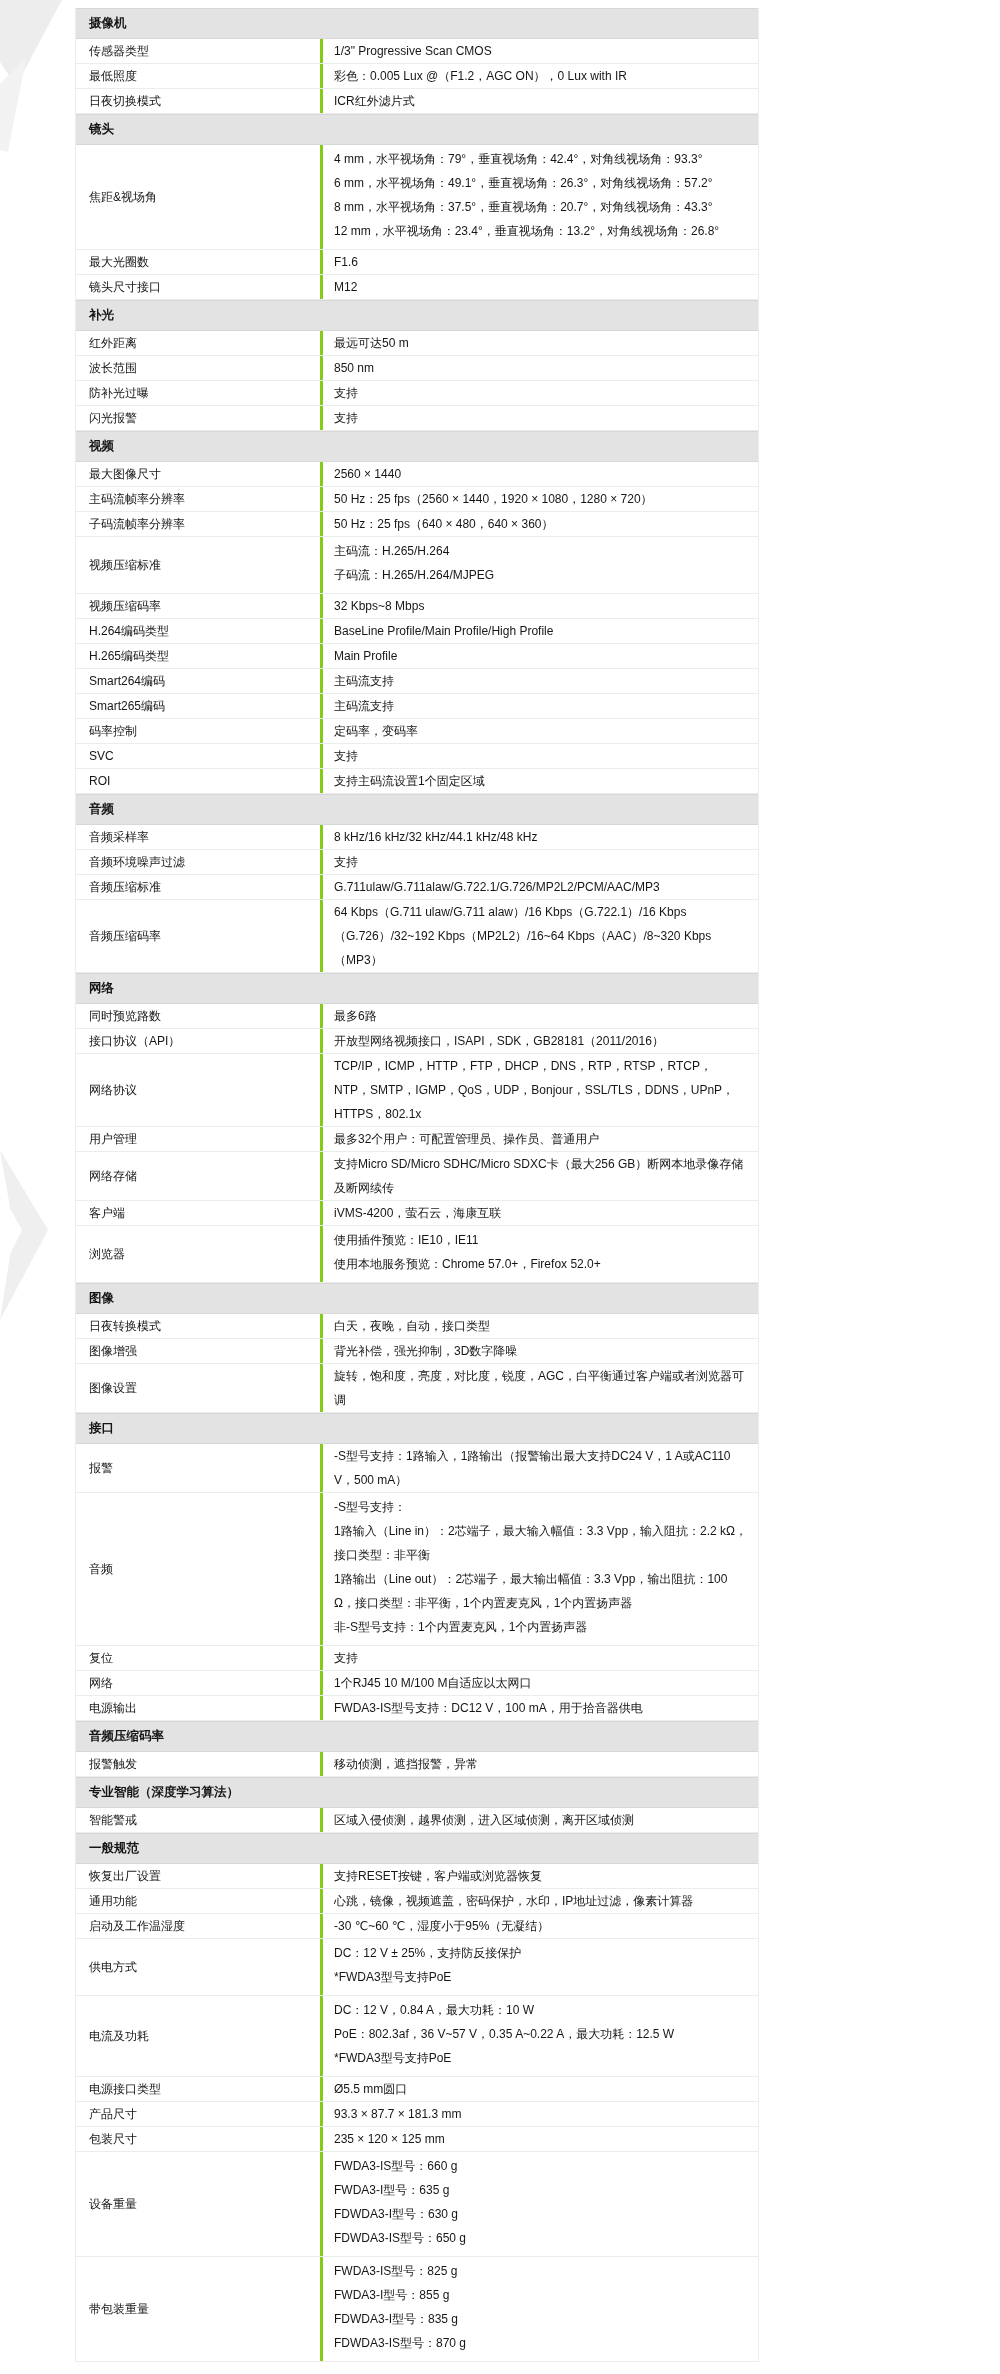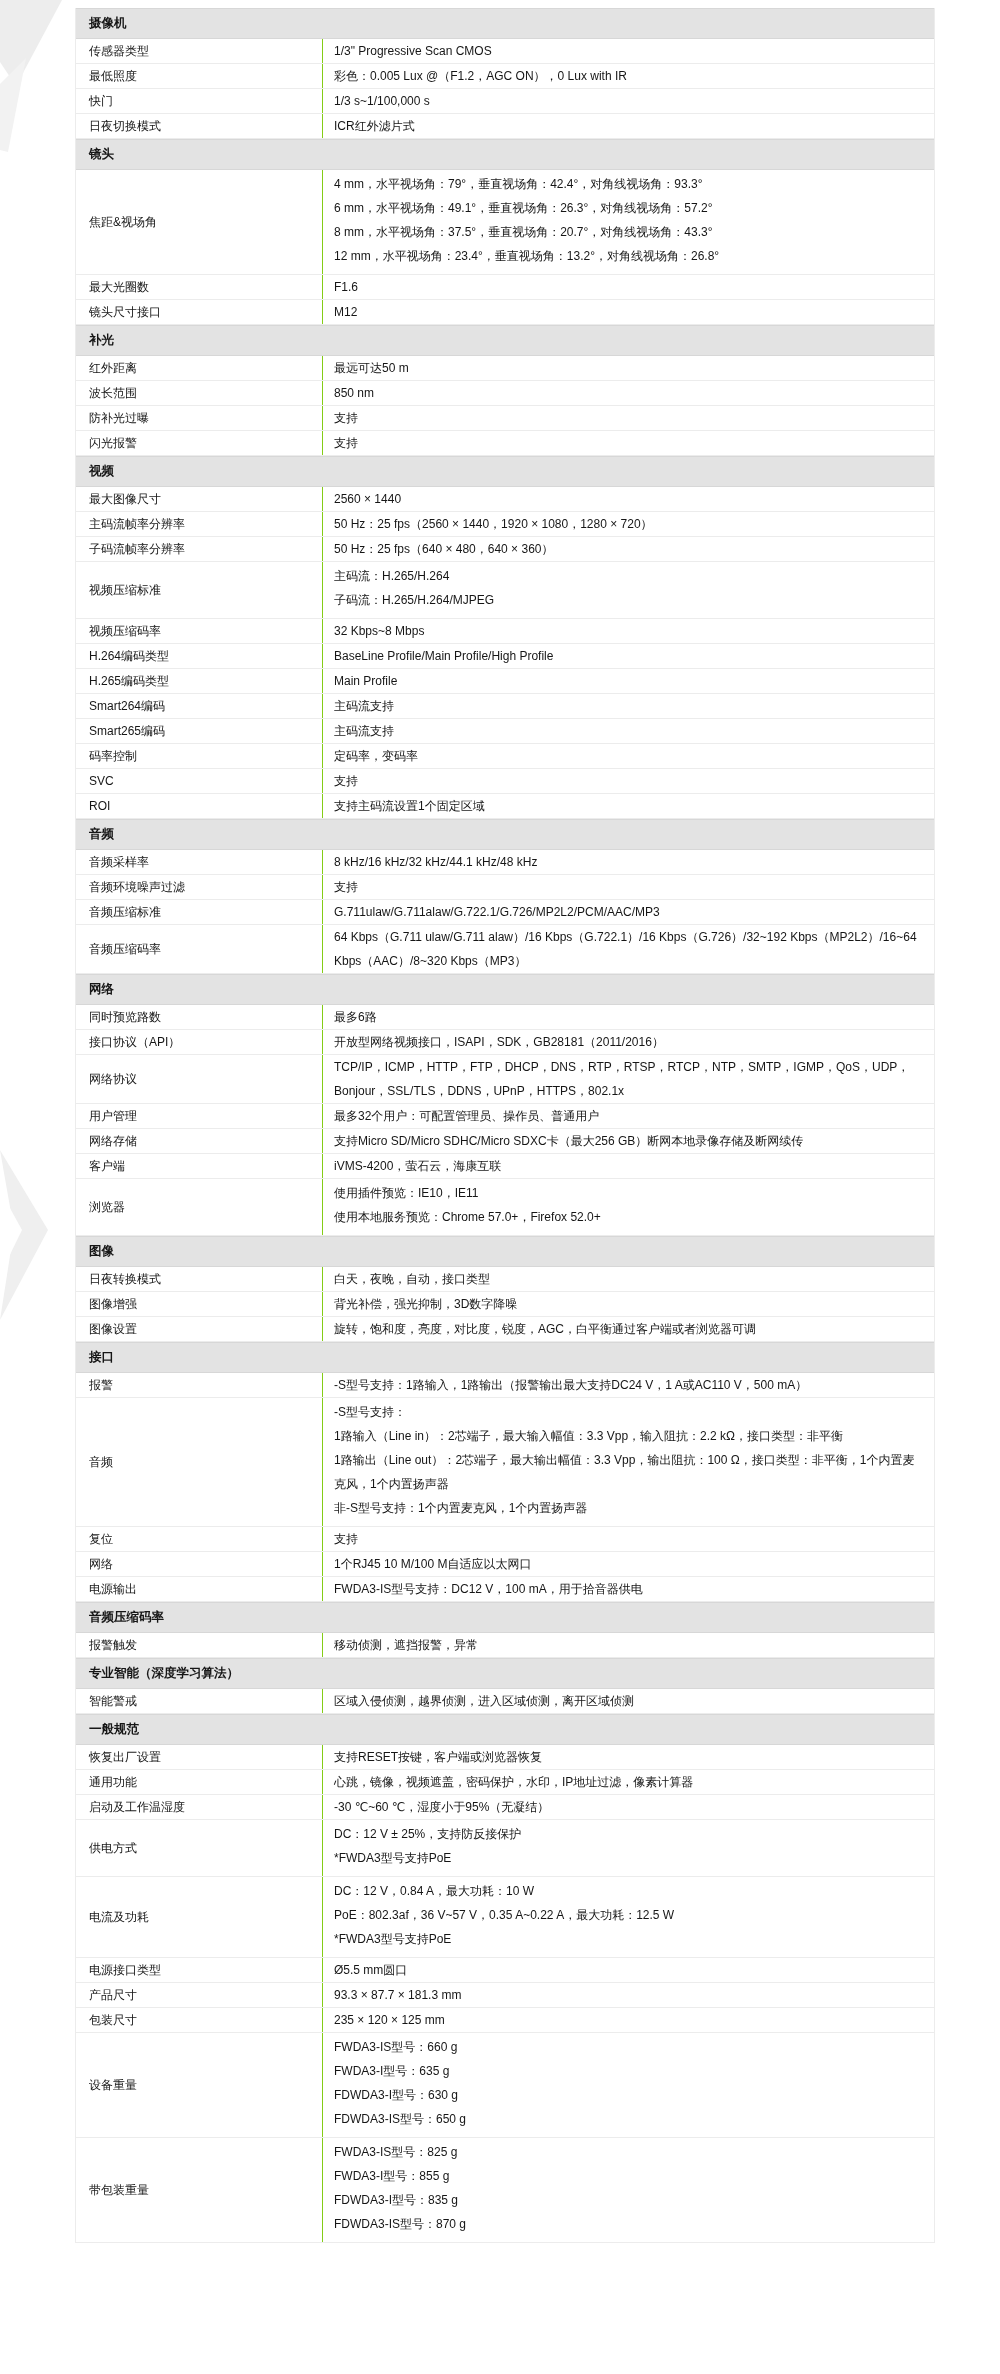--- a/index.html
+++ b/index.html
@@ -4,36 +4,36 @@
 <style>
   * { margin:0; padding:0; box-sizing:border-box; }
   html,body { background:#ffffff; }
   body {
     width:1000px; height:2374px; position:relative; overflow:hidden;
     font-family:"Liberation Sans","DejaVu Sans",sans-serif;
     color:#161616;
   }
   .watermark { position:absolute; left:0; z-index:0; }
   .spec-table {
-    position:absolute; left:75px; top:8px; width:860px;
+    position:absolute; left:75px; top:8px; width:684px;
     font-size:12px; z-index:1; background:#ffffff;
     border-left:1px solid #ececec; border-right:1px solid #ececec;
   }
   .sec {
     background:#e3e3e3; font-weight:bold; font-size:12.5px;
     padding:6px 0 6px 13px;
     border-top:1px solid #d7d7d7; border-bottom:1px solid #d7d7d7;
   }
   .row { display:flex; border-bottom:1px solid #ececec; background:#ffffff; }
   .row .label {
     flex:0 0 247px; width:247px;
     padding:0 16px 0 13px;
     display:flex; align-items:center;
     line-height:24px;
-    border-right:1px solid #84cc16;
+    border-right:3px solid #84cc16;
   }
   .row .value { flex:1 1 auto; padding:0 10px 0 11px; display:flex; flex-direction:column; justify-content:center; }
   .row .value .line { line-height:24px; word-break:break-word; }
   .row.multi .value { padding-top:2px; padding-bottom:6px; }
 </style>
 </head>
 <body>
 
 <svg class="watermark" style="top:0;" width="90" height="170" viewBox="0 0 90 170" aria-hidden="true">
   <polygon points="0,0 62,0 16,86 0,62" fill="#ededed"></polygon>
@@ -52,26 +52,20 @@
         <div class="line">1/3" Progressive Scan CMOS</div>
       </div>
     </div>
     <div class="row">
       <div class="label">最低照度</div>
       <div class="value">
         <div class="line">彩色：0.005 Lux @（F1.2，AGC ON），0 Lux with IR</div>
       </div>
     </div>
     <div class="row">
-      <div class="label">快门</div>
-      <div class="value">
-        <div class="line">1/3 s~1/100,000 s</div>
-      </div>
-    </div>
-    <div class="row">
       <div class="label">日夜切换模式</div>
       <div class="value">
         <div class="line">ICR红外滤片式</div>
       </div>
     </div>
     <div class="sec">镜头</div>
     <div class="row multi">
       <div class="label">焦距&amp;视场角</div>
       <div class="value">
         <div class="line">4 mm，水平视场角：79°，垂直视场角：42.4°，对角线视场角：93.3°</div>

